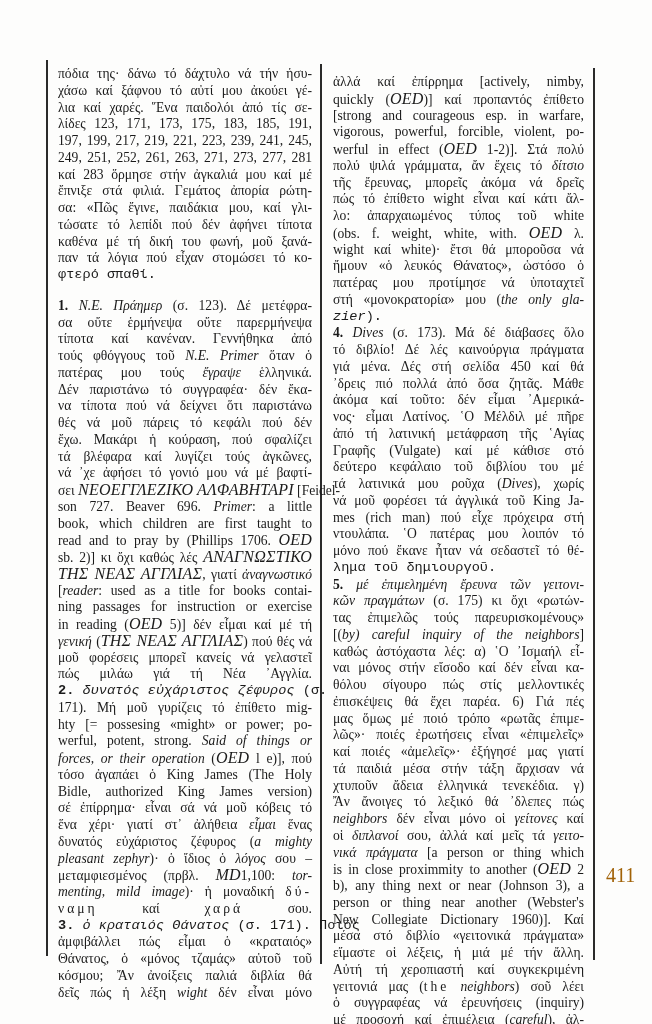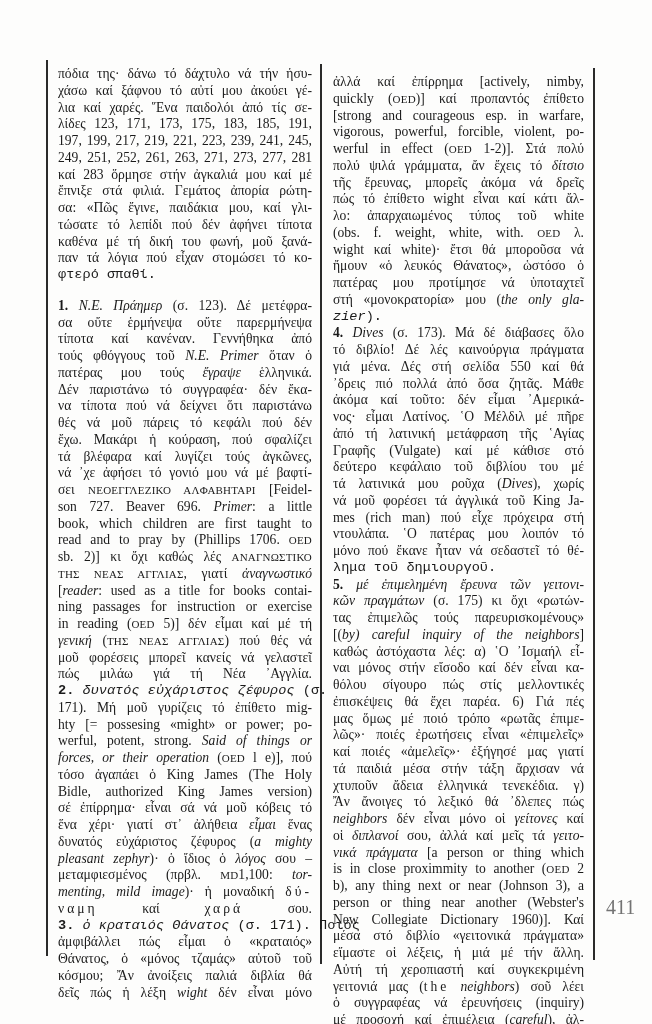--- a/index.html
+++ b/index.html
@@ -12,23 +12,23 @@
   #rule-mid { left: 320px; top: 64px; height: 900px; }
   #rule-right { left: 593px; top: 68px; height: 892px; }
   .col { position: absolute; font-size: 13.6px; line-height: 16.75px; }
   #col-left { left: 58px; top: 66px; width: 254px; }
   #col-right { left: 333px; top: 74px; width: 251px; }
   .line { white-space: nowrap; text-align: justify; text-align-last: justify; height: 16.75px; overflow: visible; }
   .line.last { text-align-last: left; font-family: Liberation Mono, monospace; }
   .gap { height: 14px; }
   .i { font-style: italic; }
   .b { font-weight: bold; }
-  .sc { font-size: 11px; letter-spacing: 0.2px; }
+  .sc { font-size: 16px; letter-spacing: 0.2px; font-style: italic; }
   .sp { letter-spacing: 3px; }
-  #page-number { position: absolute; left: 606px; top: 896px; font-size: 20px; color: #737373; font-family: "Liberation Serif", serif; }
+  #page-number { position: absolute; left: 606px; top: 864px; font-size: 20px; color: #a16207; font-family: "Liberation Serif", serif; }
 </style>
 </head>
 <body>
 
 <div id="rule-left" class="rule"></div>
 <div id="rule-mid" class="rule"></div>
 <div id="rule-right" class="rule"></div>
 
 <div id="col-left" class="col">
     <div class="line"><span>πόδια της· δάνω τό δάχτυλο νά τήν ἡσυ-</span></div>
@@ -99,21 +99,21 @@
     <div class="line"><span>πώς τό ἐπίθετο wight εἶναι καί κάτι ἄλ-</span></div>
     <div class="line"><span>λο: ἀπαρχαιωμένος τύπος τοῦ white</span></div>
     <div class="line"><span>(obs. f. weight, white, with. </span><span class="sc">OED</span><span> λ.</span></div>
     <div class="line"><span>wight καί white)· ἔτσι θά μποροῦσα νά</span></div>
     <div class="line"><span>ἤμουν «ὁ λευκός Θάνατος», ὡστόσο ὁ</span></div>
     <div class="line"><span>πατέρας μου προτίμησε νά ὑποταχτεῖ</span></div>
     <div class="line"><span>στή «μονοκρατορία» μου (</span><span class="i">the only gla-</span></div>
     <div class="line last"><span class="i">zier</span><span>).</span></div>
     <div class="line"><span class="b">4. </span><span class="i">Dives</span><span> (σ. 173). Μά δέ διάβασες ὅλο</span></div>
     <div class="line"><span>τό διβλίο! Δέ λές καινούργια πράγματα</span></div>
-    <div class="line"><span>γιά μένα. Δές στή σελίδα 550 καί θά</span></div>
+    <div class="line"><span>γιά μένα. Δές στή σελίδα 450 καί θά</span></div>
     <div class="line"><span>᾽δρεις πιό πολλά ἀπό ὅσα ζητᾶς. Μάθε</span></div>
     <div class="line"><span>ἀκόμα καί τοῦτο: δέν εἶμαι ᾽Αμερικά-</span></div>
     <div class="line"><span>νος· εἶμαι Λατίνος. ῾Ο Μέλδιλ μέ πῆρε</span></div>
     <div class="line"><span>ἀπό τή λατινική μετάφραση τῆς ῾Αγίας</span></div>
     <div class="line"><span>Γραφῆς (Vulgate) καί μέ κάθισε στό</span></div>
     <div class="line"><span>δεύτερο κεφάλαιο τοῦ διβλίου του μέ</span></div>
     <div class="line"><span>τά λατινικά μου ροῦχα (</span><span class="i">Dives</span><span>), χωρίς</span></div>
     <div class="line"><span>νά μοῦ φορέσει τά ἀγγλικά τοῦ King Ja-</span></div>
     <div class="line"><span>mes (rich man) πού εἶχε πρόχειρα στή</span></div>
     <div class="line"><span>ντουλάπα. ῾Ο πατέρας μου λοιπόν τό</span></div>

